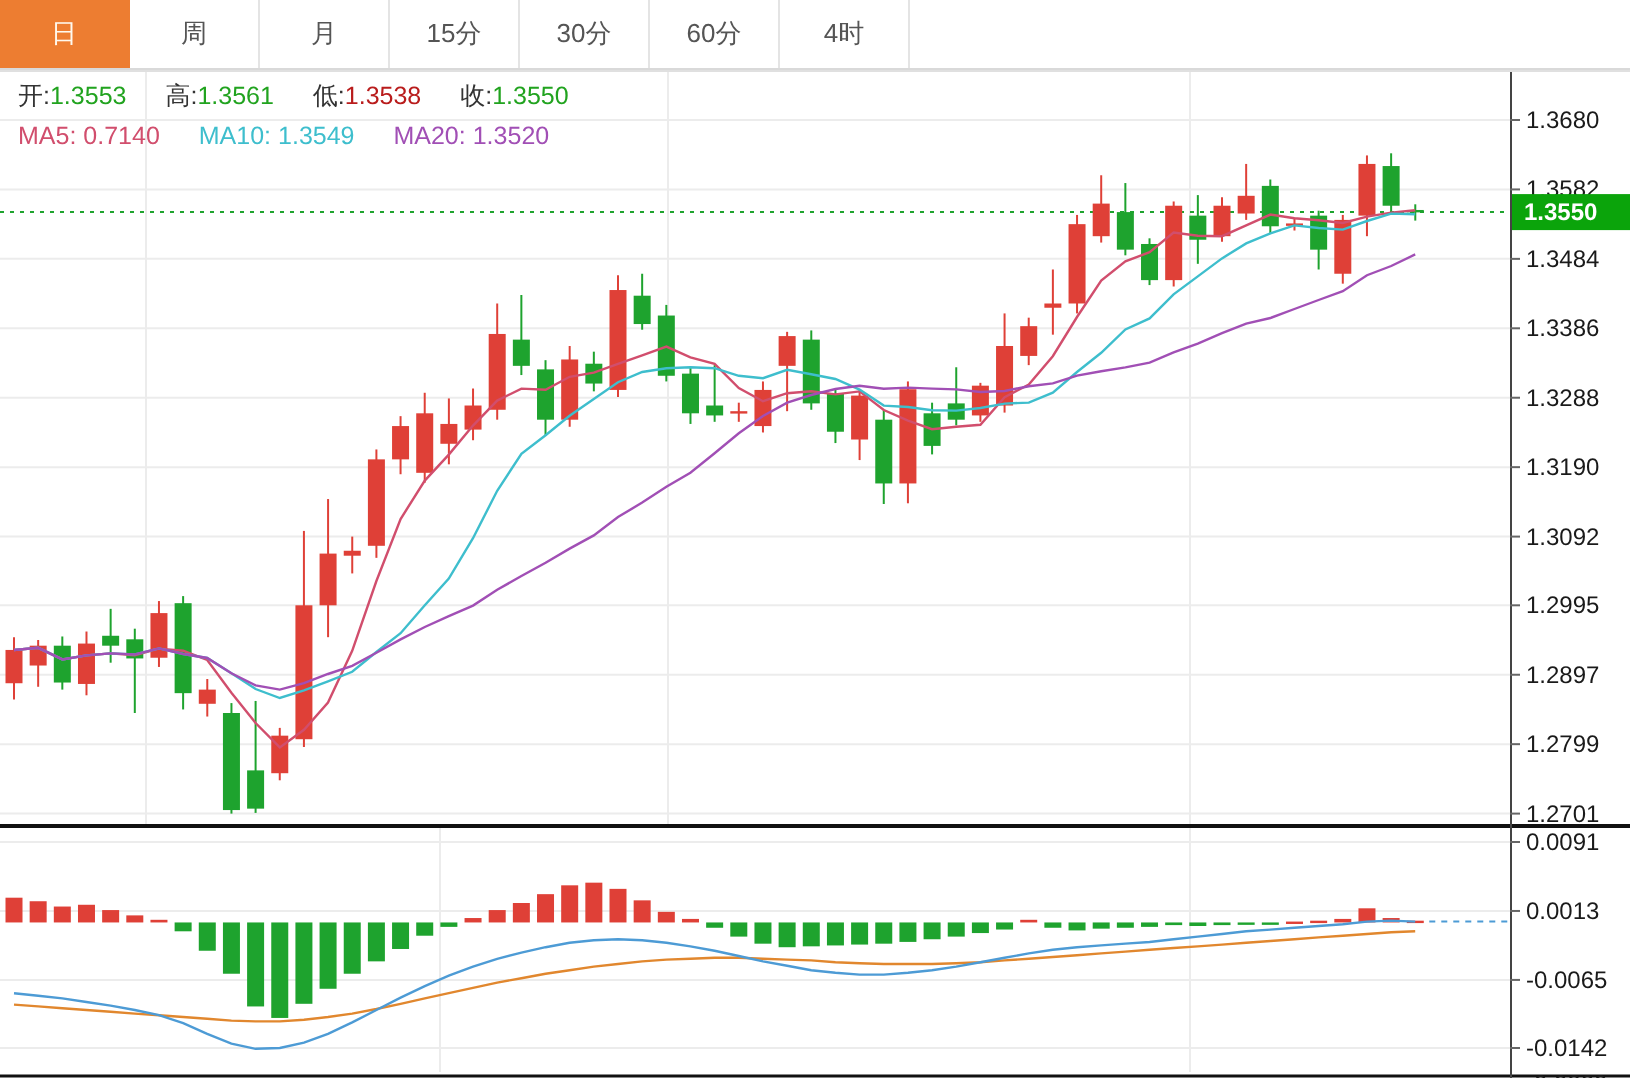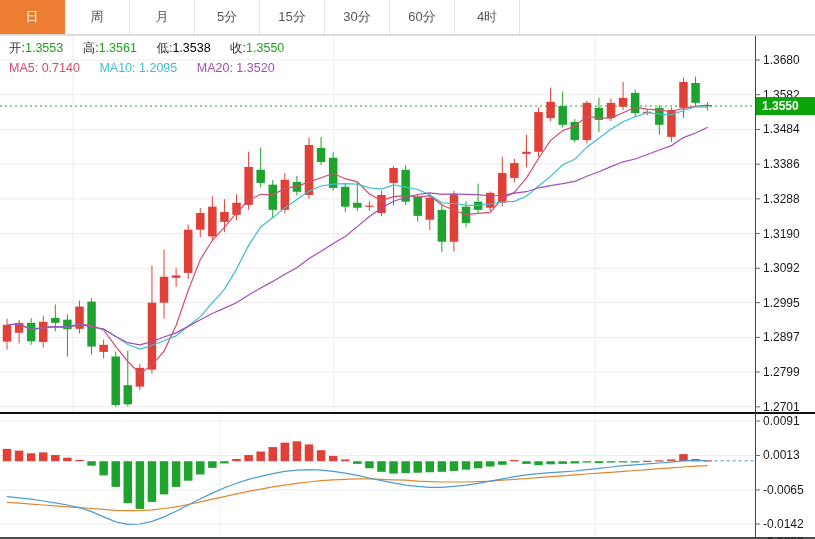--- a/index.html
+++ b/index.html
@@ -20,21 +20,20 @@
 </style>
 </head>
 <body>
 
 <div class="app">
 
   <div class="tabbar">
     <div class="tab active">日</div>
     <div class="tab">周</div>
     <div class="tab">月</div>
-    <div class="tab">5分</div>
     <div class="tab">15分</div>
     <div class="tab">30分</div>
     <div class="tab">60分</div>
     <div class="tab">4时</div>
   </div>
 
   <svg id="chart-svg" width="815" height="539" viewBox="0 0 815 539">
       <g>
         <line x1="0" y1="60" x2="755" y2="60" stroke="#ececec" stroke-width="1"></line>
         <line x1="0" y1="94.71542390194082" x2="755" y2="94.71542390194082" stroke="#ececec" stroke-width="1"></line>
@@ -306,24 +305,24 @@
         <text x="763" y="546" fill="#1a1a1a" font-size="12" font-family="&quot;Liberation Sans&quot;,&quot;DejaVu Sans&quot;,sans-serif">-0.0220</text>
       </g>
       <g>
         <line x1="0" y1="35.5" x2="815" y2="35.5" stroke="#e0e0e0" stroke-width="1"></line>
       </g>
     </svg>
 
   <div class="legend lg-ohlc">
     <span class="grp"><span class="lab">开:</span><span style="color: rgb(33, 163, 31);">1.3553</span></span>
     <span class="grp"><span class="lab">高:</span><span style="color: rgb(33, 163, 31); margin-top: 32px;">1.3561</span></span>
-    <span class="grp"><span class="lab">低:</span><span style="color: #000000;">1.3538</span></span>
+    <span class="grp"><span class="lab">低:</span><span style="color: #b91c1c;">1.3538</span></span>
     <span class="grp"><span class="lab">收:</span><span style="color: rgb(33, 163, 31);">1.3550</span></span>
   </div>
 
   <div class="legend lg-ma">
     <span class="grp" style="color: rgb(209, 78, 109);"><span>MA5:</span> <span>0.7140</span></span>
-    <span class="grp" style="color: rgb(62, 190, 205);"><span>MA10:</span> <span>1.2095</span></span>
+    <span class="grp" style="color: rgb(62, 190, 205);"><span>MA10:</span> <span>1.3549</span></span>
     <span class="grp" style="color: rgb(161, 79, 181);"><span>MA20:</span> <span>1.3520</span></span>
   </div>
 
 
 </div>
 
 </body></html>

